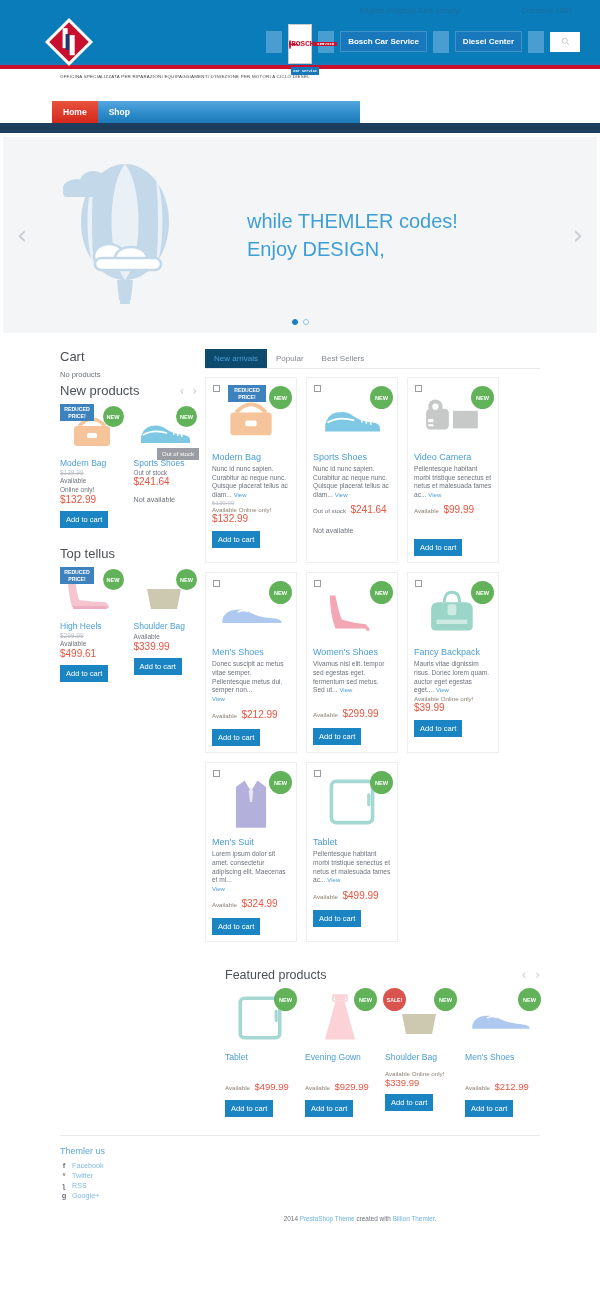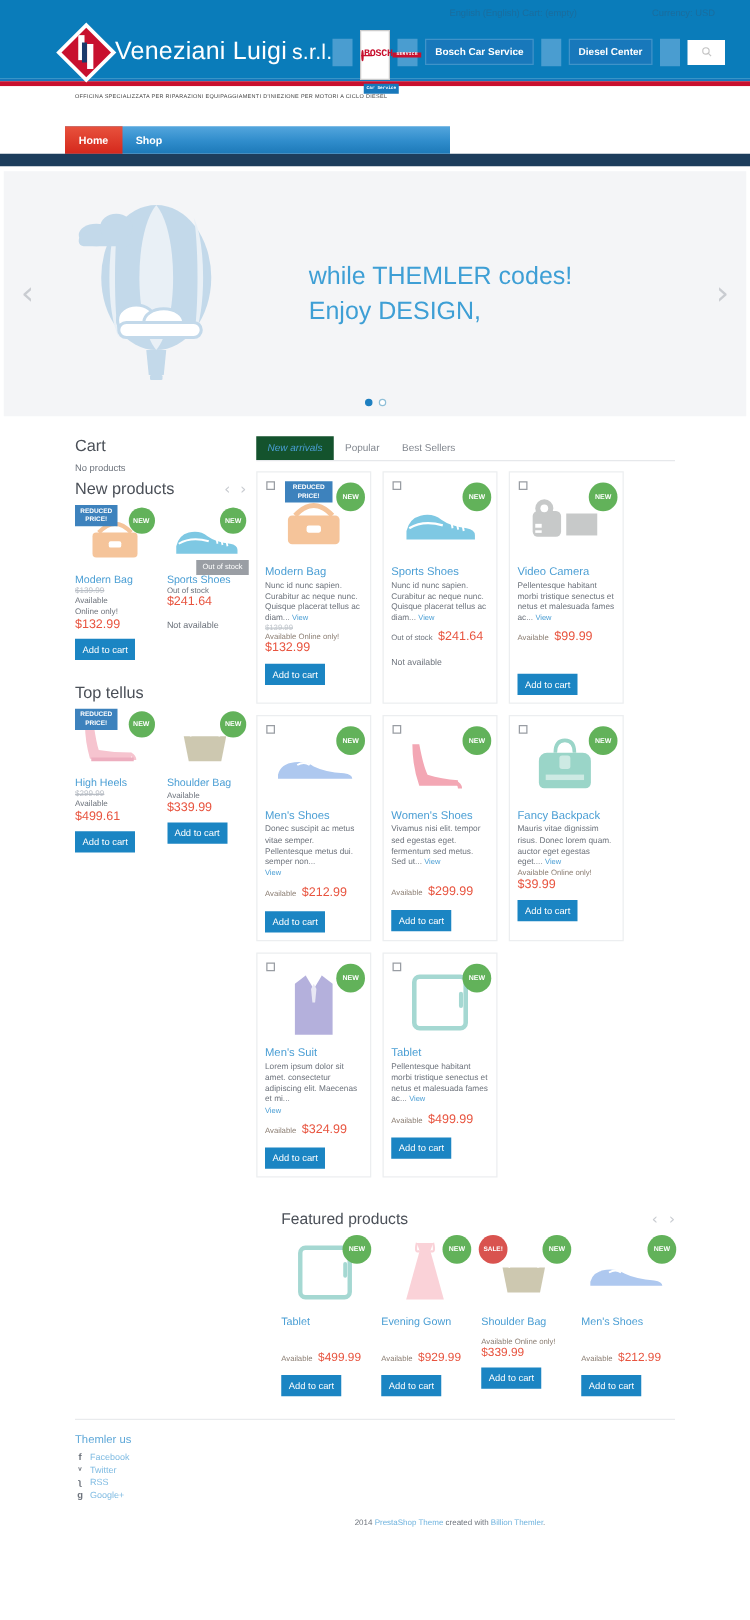--- a/index.html
+++ b/index.html
@@ -252,21 +252,21 @@
   .badge-oos {
     position: absolute; background: #9a9ea4; color: #ffffff;
     font-size: 6px; padding: 3px 5px; white-space: nowrap;
   }
 
   
   .tabs { display: flex; border-bottom: 1px solid #e6e8eb; }
   .tab {
     font-size: 8px; padding: 5px 9px; color: #82878f;
   }
-  .tab.active { background: #14532d; color: #4a9ed4; font-style: italic; }
+  .tab.active { background: #0c4a6e; color: #4a9ed4; }
 
   .grid { display: flex; flex-wrap: wrap; gap: 9px; padding-top: 8px; }
   .card {
     width: 92px;
     border: 1px solid #eceef0;
     background: #ffffff;
     padding: 6px;
     position: relative;
   }
   .card-chk {
@@ -323,23 +323,20 @@
 
 <div class="header">
   <div class="header-inner">
     <div class="logo-wrap">
       <div class="logo-mark">
         <div class="inner">
             <div class="l1"></div>
             <div class="l3"></div>
             <div class="l2"></div>
           </div>
-      </div>
-      <div class="logo-text">
-        <span>Veneziani Luigi</span><span class="srl">s.r.l.</span>
       </div>
     </div>
     <div class="header-right">
       <div class="hdr-spacer"></div>
       <div class="bosch-logo">
         <div class="bosch-circle"></div>
         <div class="bosch-word">BOSCH</div>
         <div class="bosch-sub">SERVICE</div>
         <div class="bosch-tab">Car Service</div>
       </div>

